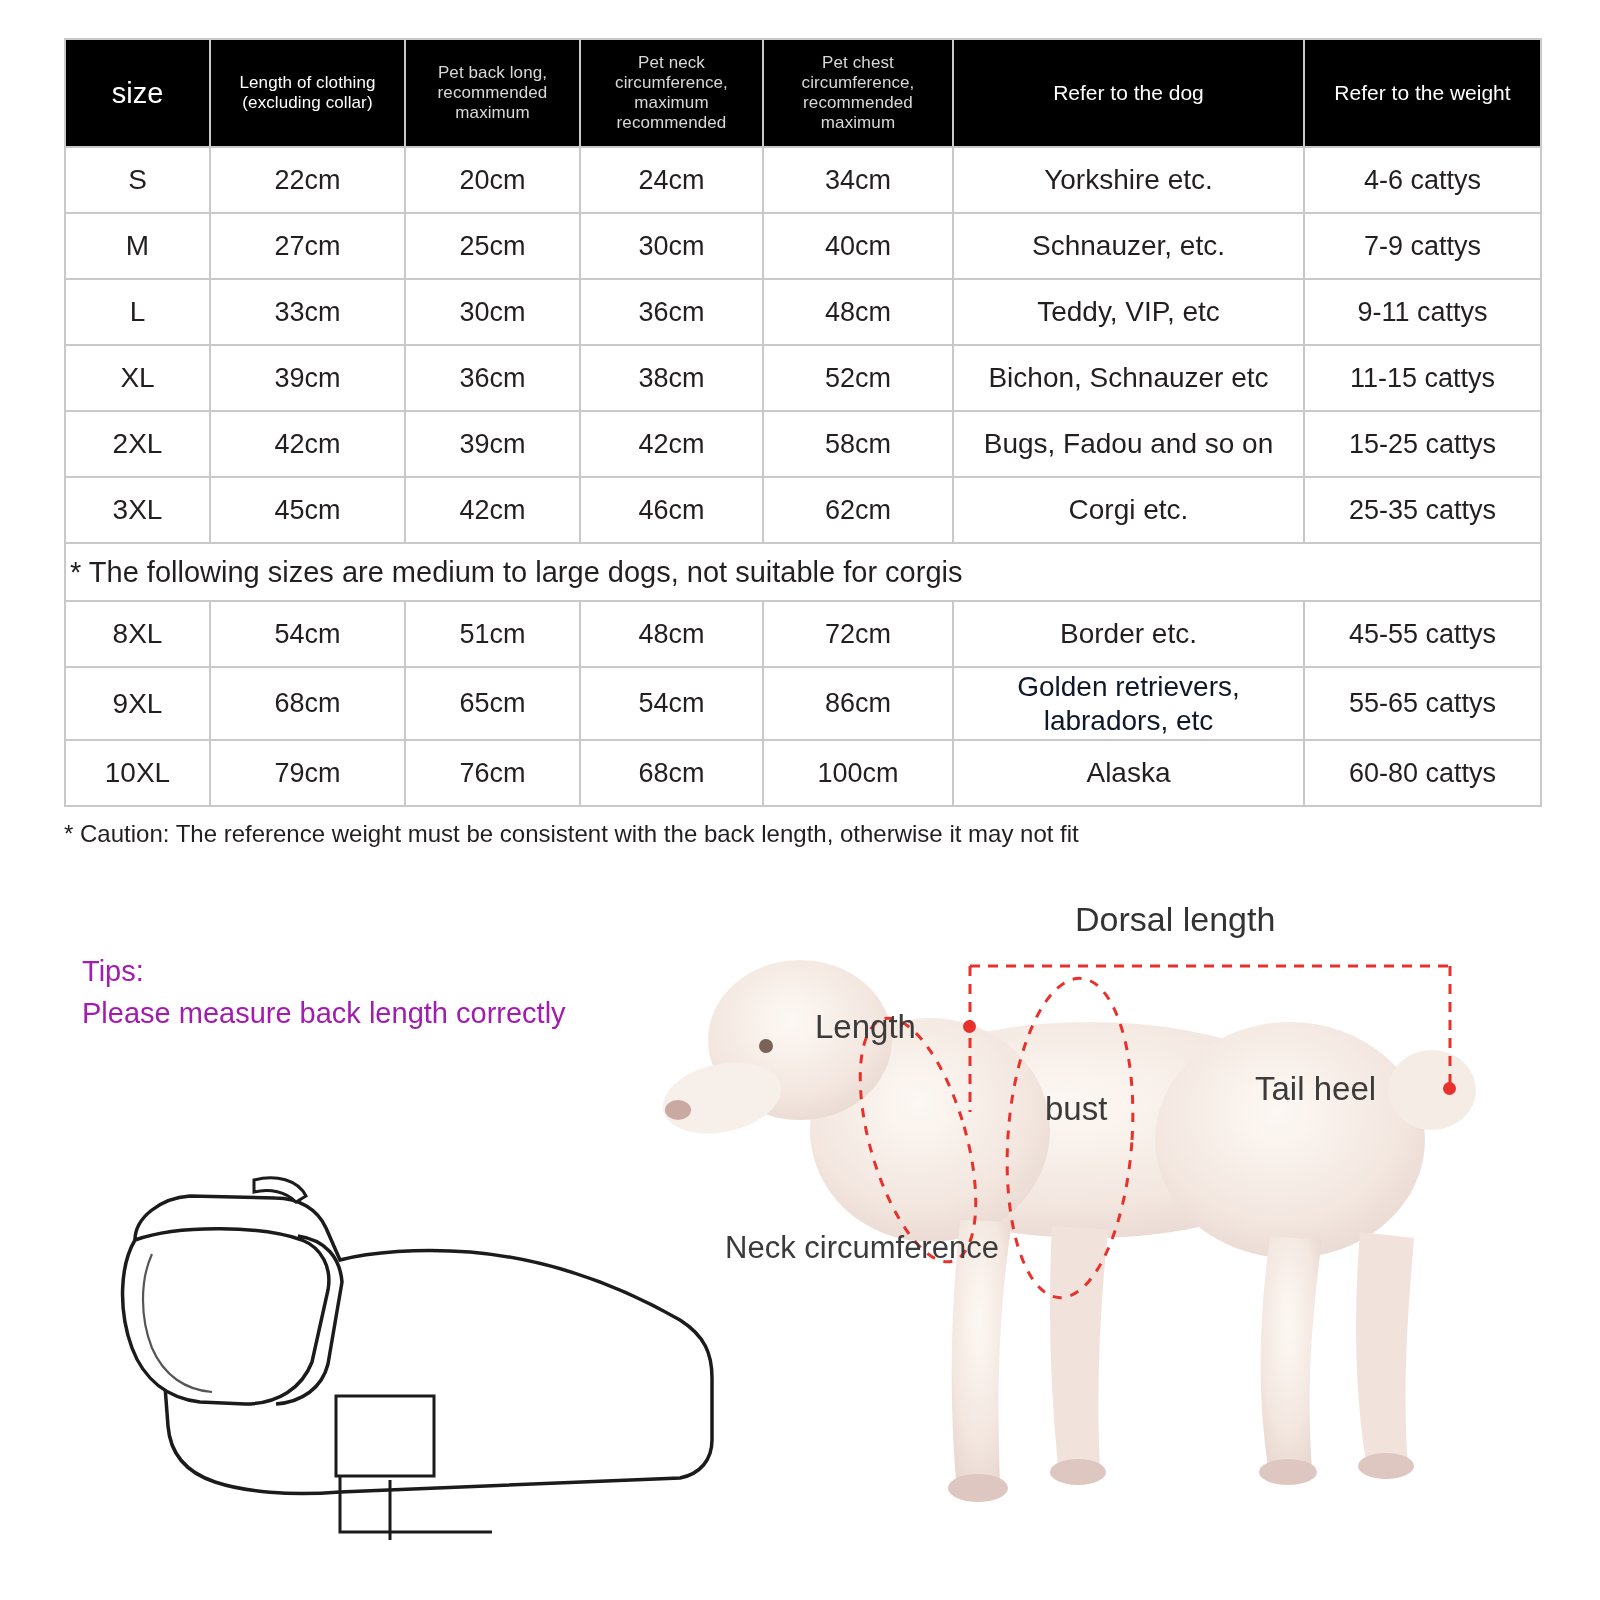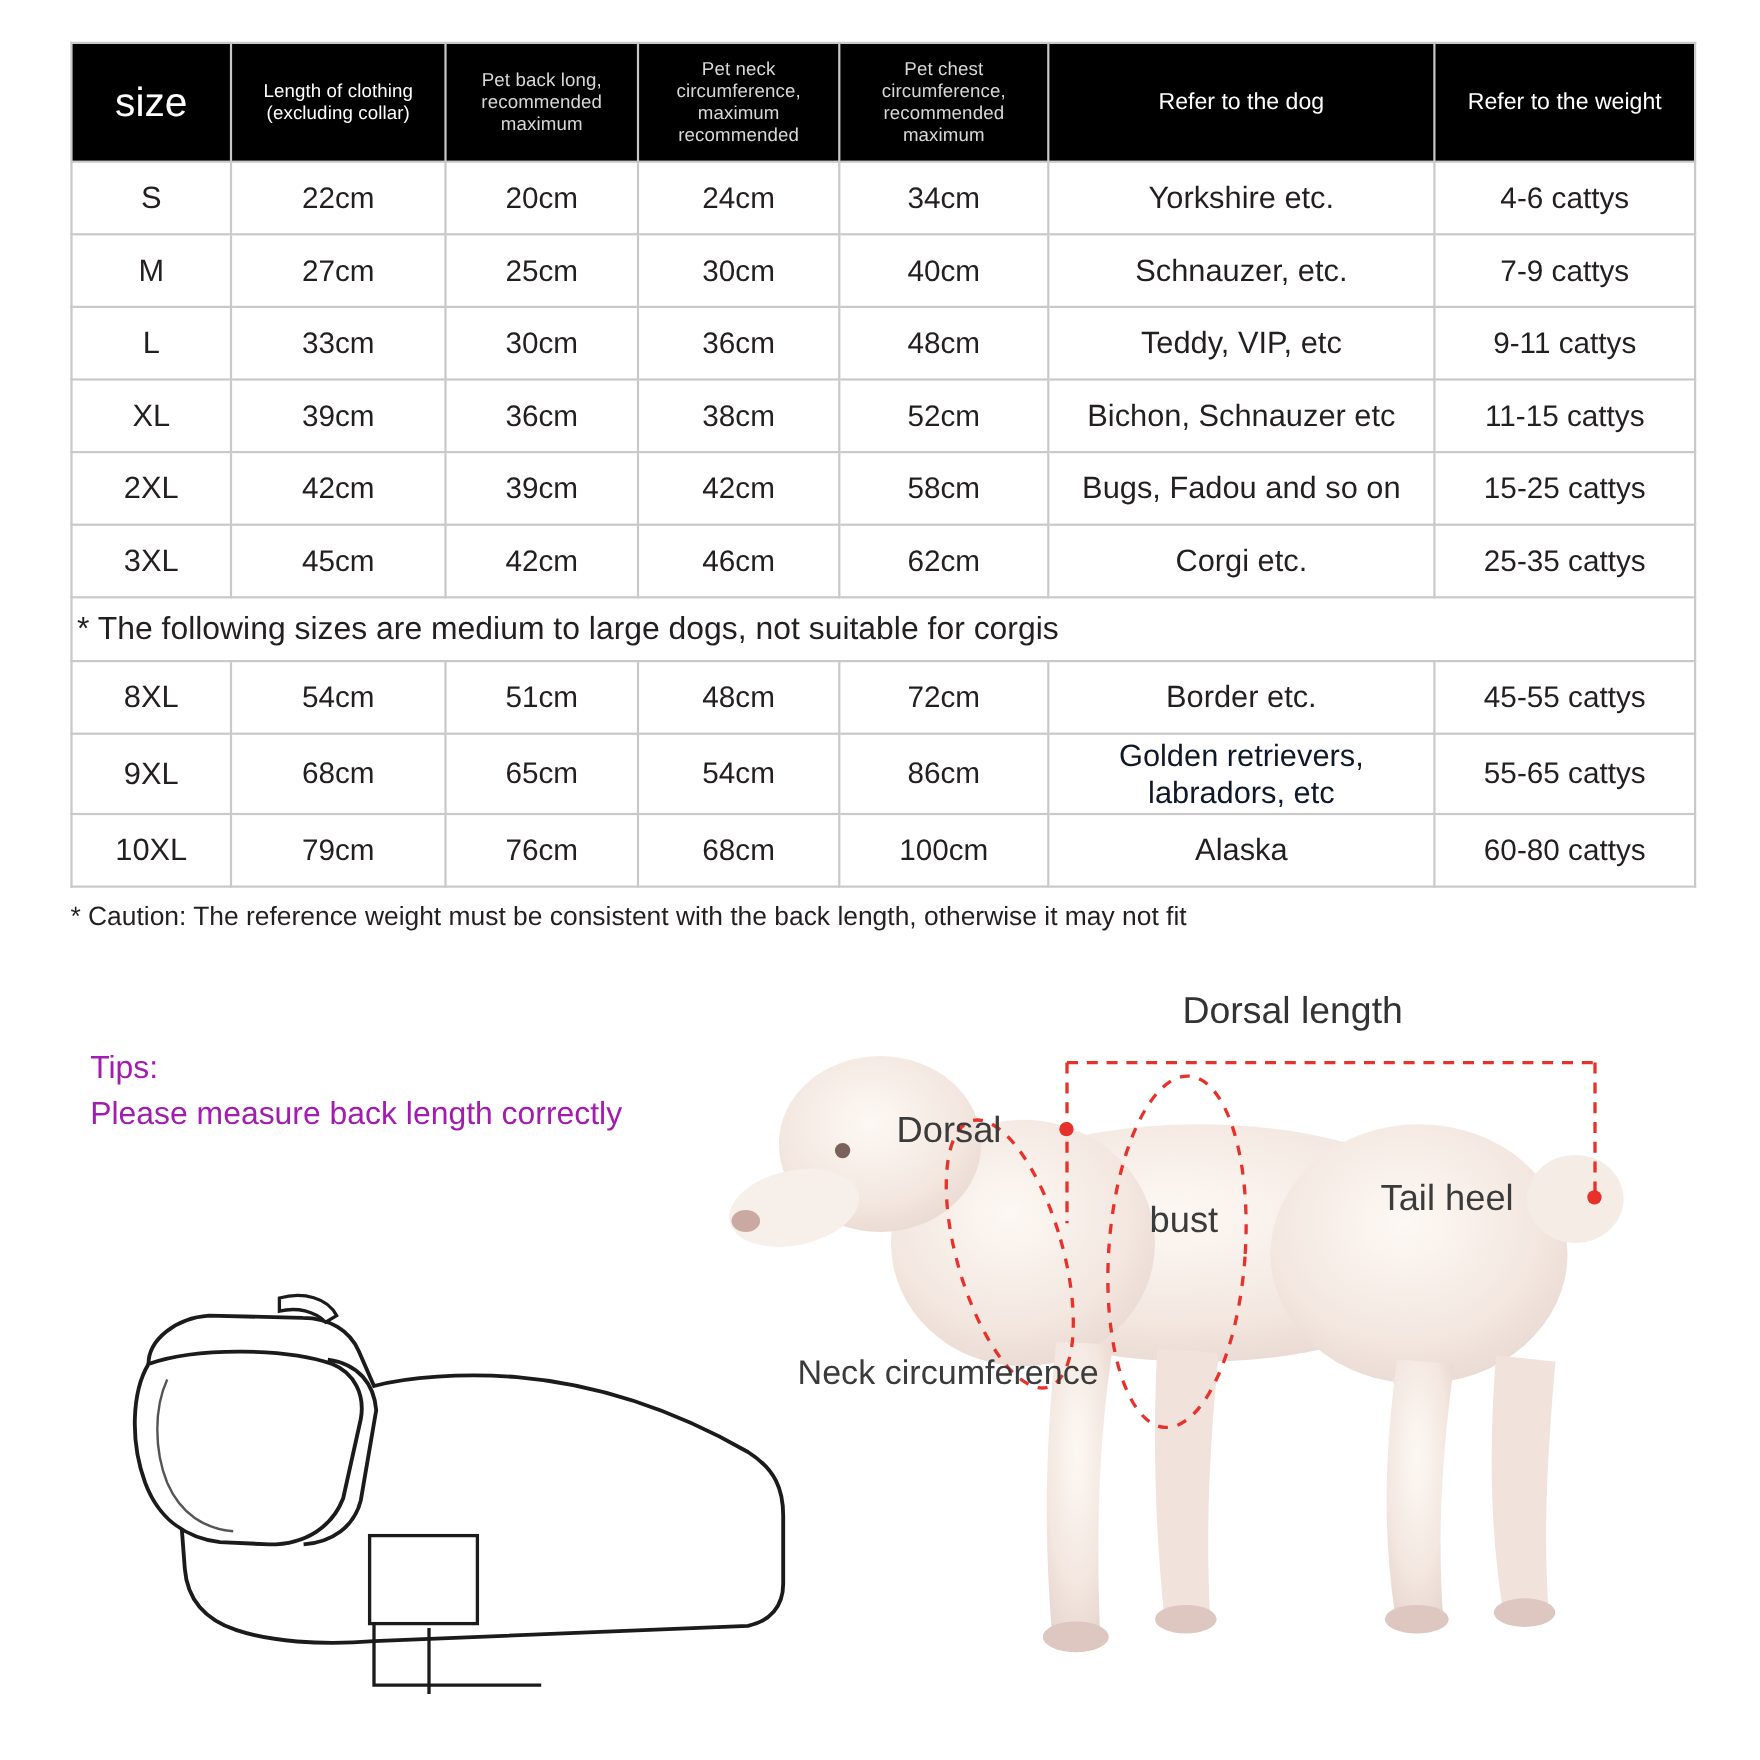--- a/index.html
+++ b/index.html
@@ -37,21 +37,21 @@
     text-align: center;
     vertical-align: middle;
     padding: 2px 4px;
   }
   thead th {
     background: #000000;
     color: #ffffff;
     border: 2px solid #000000;
     height: 108px;
   }
-  th.h-size { font-size: 37px; font-weight: 400; }
+  th.h-size { font-size: 29px; font-weight: 400; }
   th.h-small { font-size: 17px; font-weight: 400; line-height: 1.18; letter-spacing: .1px; }
   th.h-small.dim { color: #d8d8d8; }
   th.h-med { font-size: 21px; font-weight: 400; line-height: 1.15; }
 
   tbody td { height: 66px; font-size: 28px; font-weight: 400; color: #231f20; }
   tbody td.cm { font-size: 27px; }
   tbody td.breed { font-size: 28px; }
   tbody td.breed.small { font-size: 28px; line-height: 1.2; color: #0f172a; margin-left: 47px; }
   tbody td.weight { font-size: 27px; }
   tbody tr.note-row td {
@@ -317,19 +317,19 @@
 
       <ellipse cx="258" cy="240" rx="48" ry="126" fill="none" stroke="#e8312a" stroke-width="3" stroke-dasharray="9 9" transform="rotate(-16 258 240)"></ellipse>
     </svg>
 
     
     <div class="dot" style="left:303px; top:120px;"></div>
     <div class="dot" style="left:783px; top:182px;"></div>
 
     
     <div class="lbl dorsal">Dorsal length</div>
-    <div class="lbl scapula">Dorsal</div>
+    <div class="lbl scapula">Length</div>
     <div class="lbl tail">Tail heel</div>
     <div class="lbl bust">bust</div>
     <div class="lbl neck">Neck circumference</div>
   </div>
 
 </div>
 
 </body></html>

